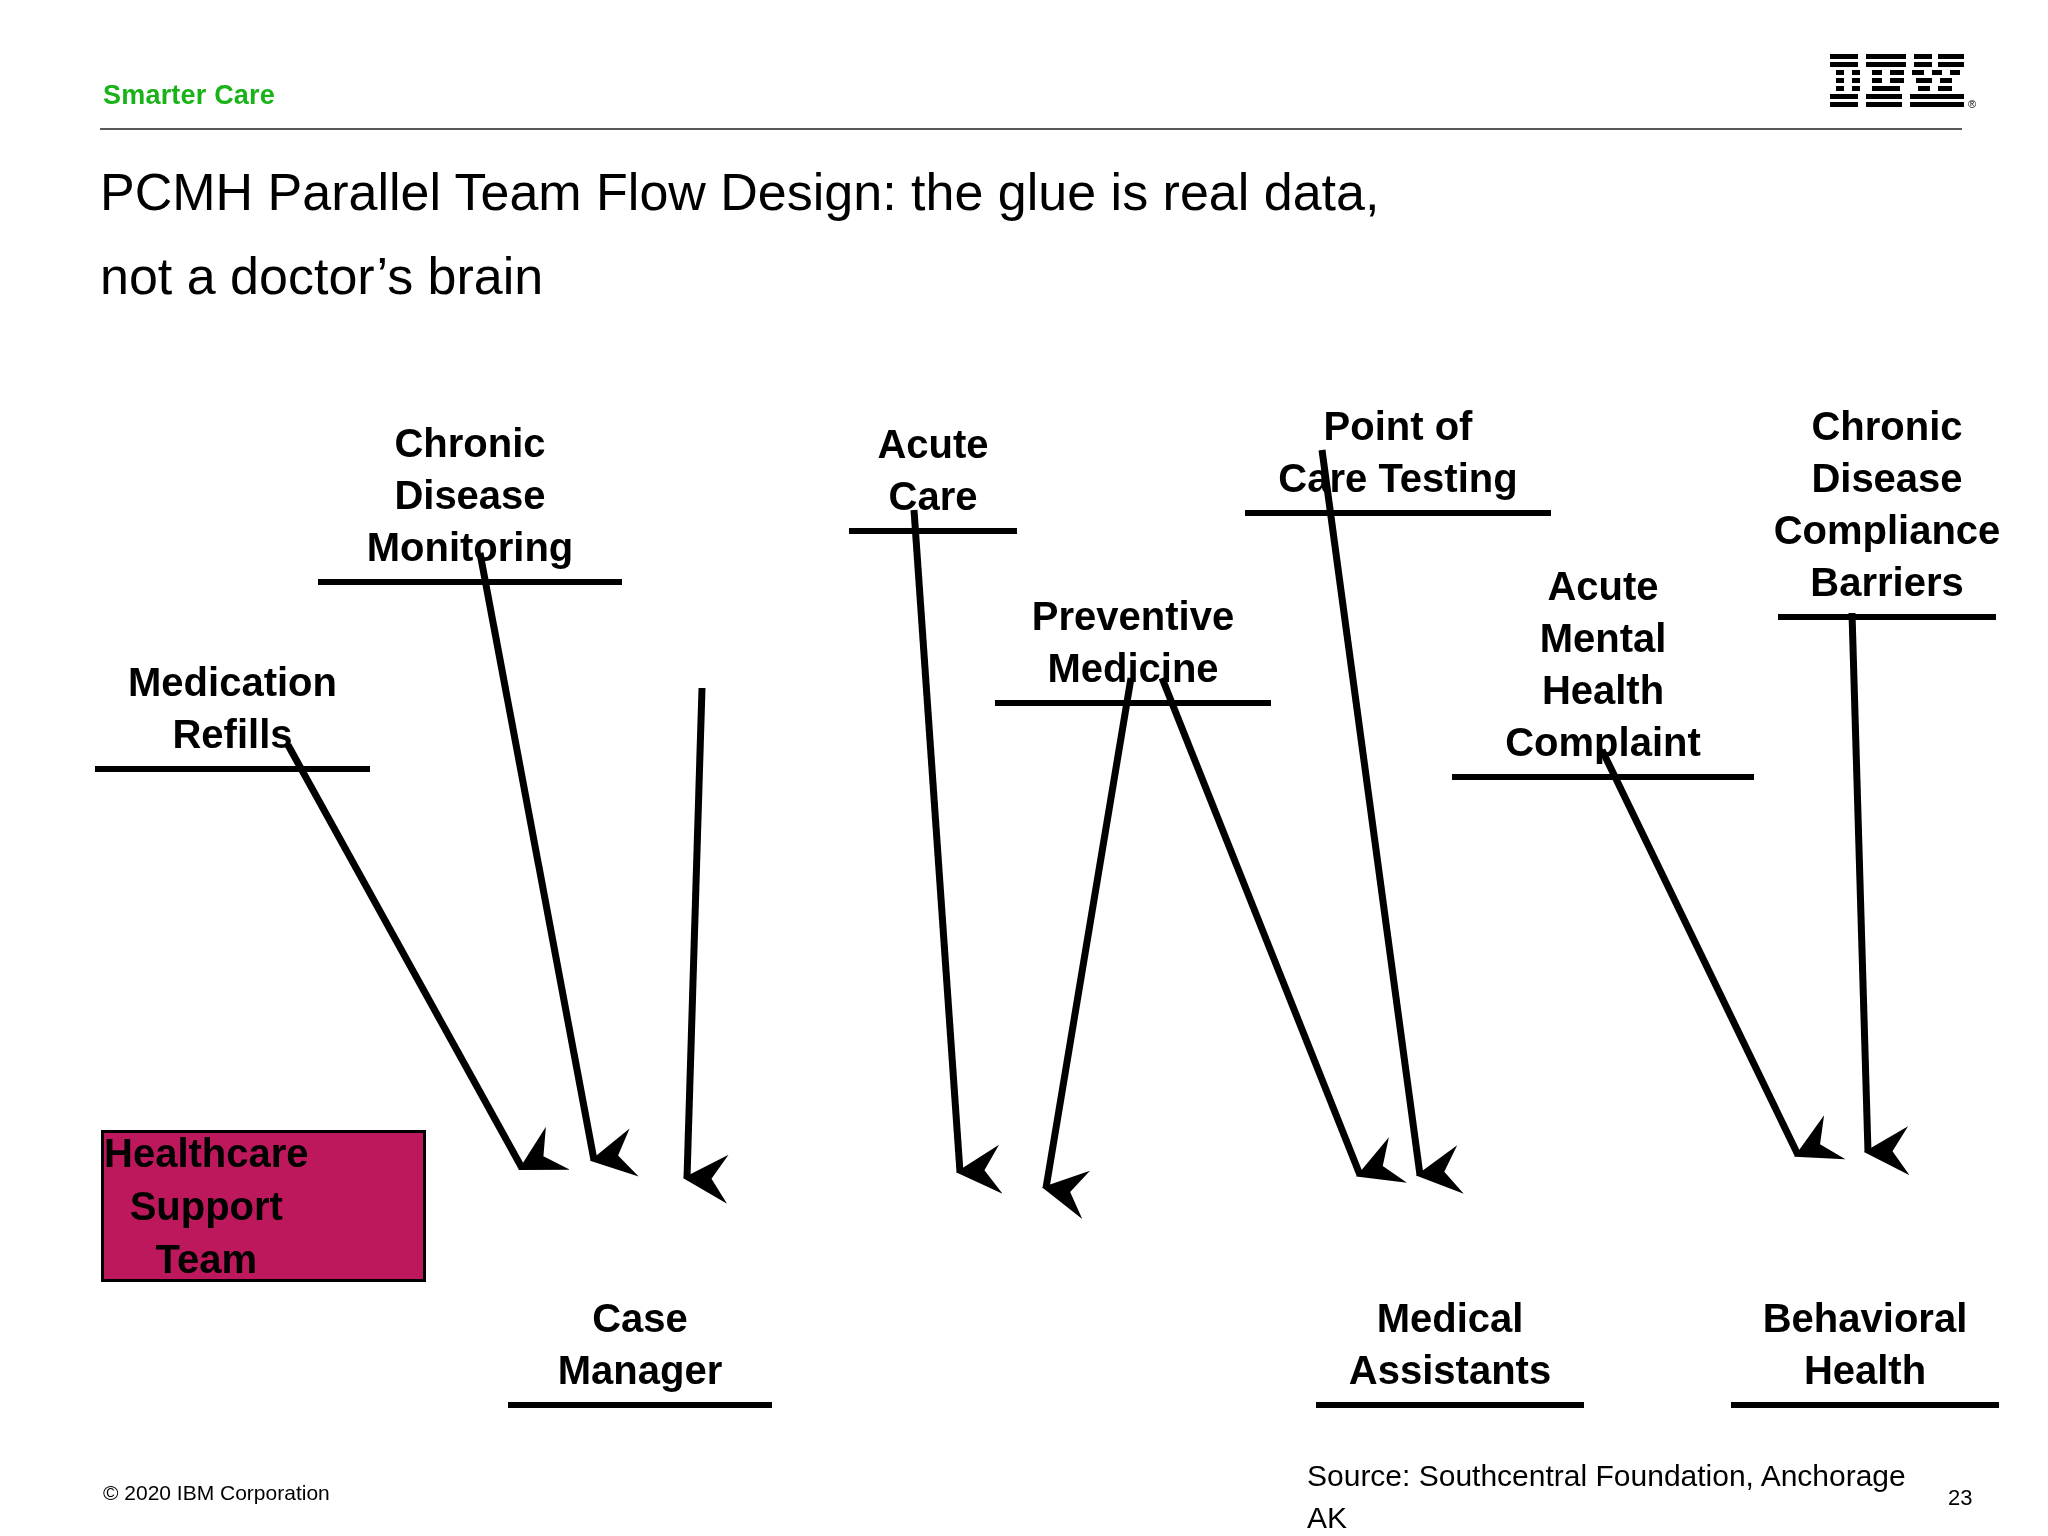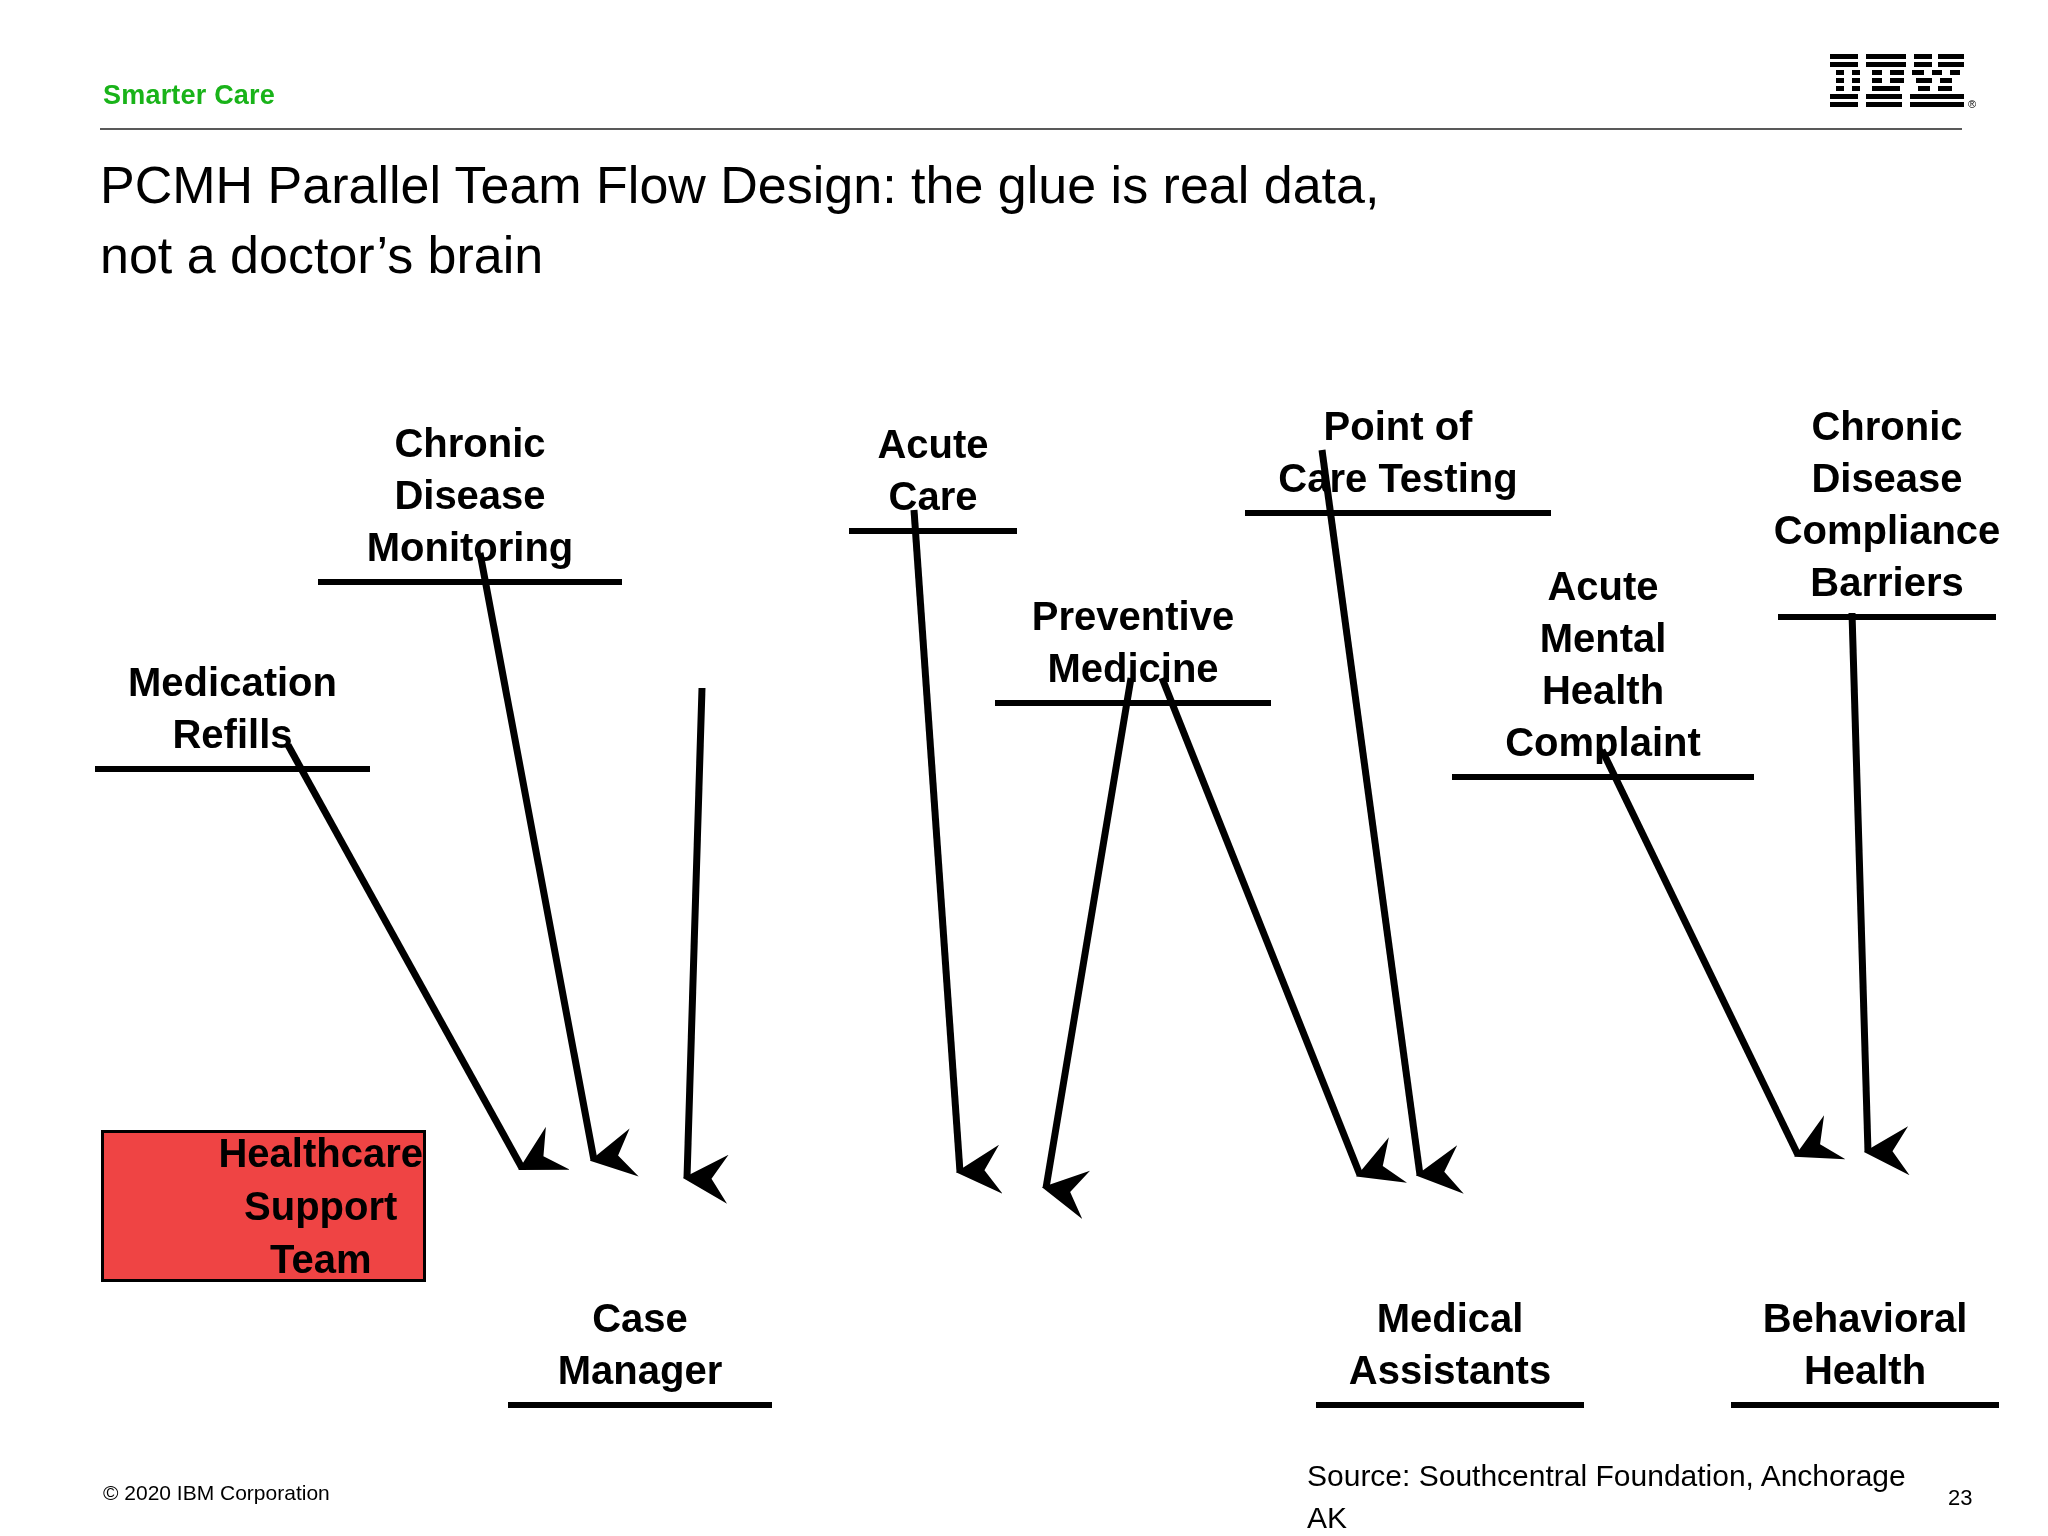--- a/index.html
+++ b/index.html
@@ -55,21 +55,21 @@
     color: #000;
   }
 
   
   #slide-title {
     position: absolute;
     left: 100px;
     top: 150px;
     width: 1700px;
     font-size: 52px;
-    line-height: 70px;
+    line-height: 84px;
     font-weight: normal;
     color: #000;
     white-space: pre-line;
   }
 
   
   #stage {
     position: absolute;
     left: 0;
     top: 0;
@@ -100,26 +100,26 @@
     margin: 6px auto 0 auto;
   }
 
   
   #node-support-team {
     position: absolute;
     left: 101px;
     top: 1130px;
     width: 325px;
     height: 152px;
-    background: #ef4444;
+    background: #be185d;
     border: 3px solid #000;
     box-sizing: border-box;
     display: flex;
     align-items: center;
-    justify-content: flex-end;
+    justify-content: flex-start;
   }
   #node-support-team .lbl {
     font-weight: bold;
     font-size: 40px;
     line-height: 53px;
     text-align: center;
     white-space: pre-line;
     color: #000;
   }
 

